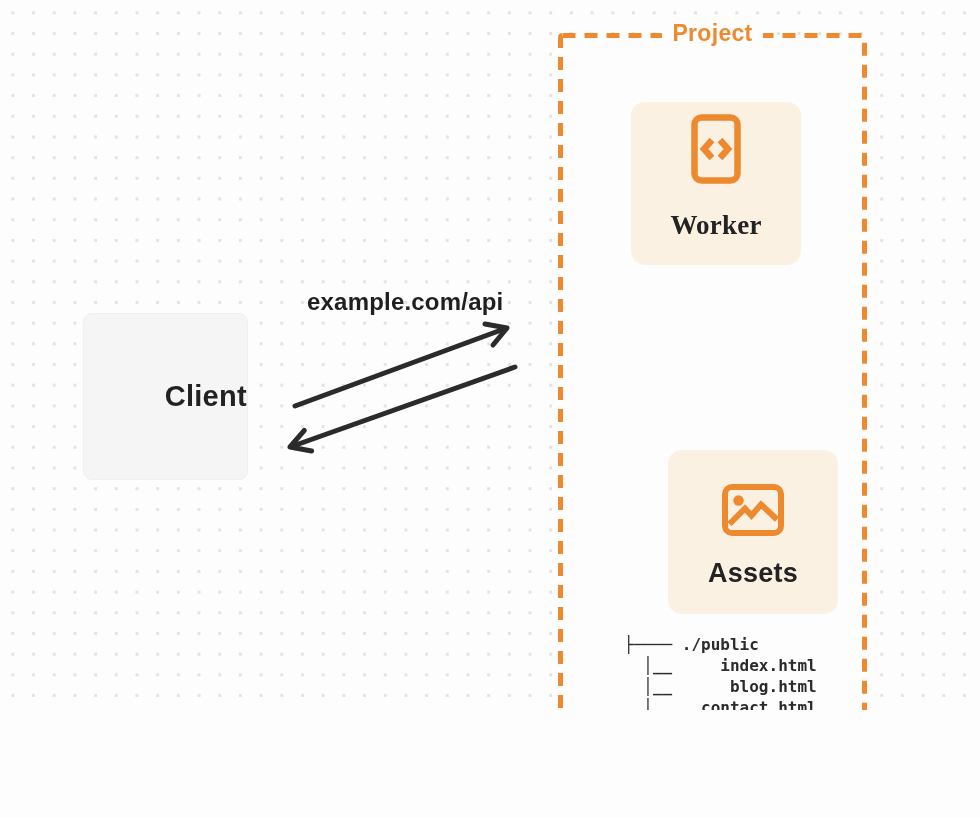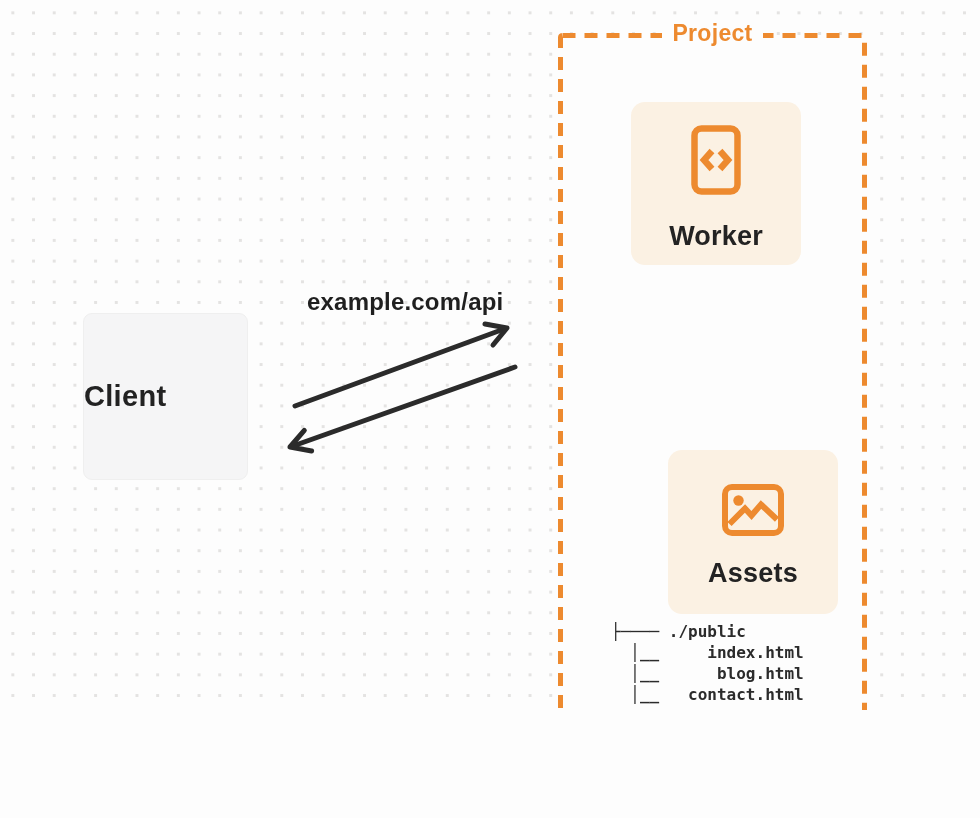--- a/index.html
+++ b/index.html
@@ -18,40 +18,40 @@
   .project-label-row { position:absolute; left:560px; top:20px; width:305px; text-align:center; }
   .project-label {
     display:inline-block; background:#fdfdfd; padding:0 10px;
     font-size:23px; font-weight:700; color:#ED8A2F; letter-spacing:0.3px;
   }
 
   .card {
     position:absolute; width:170px; background:#FBF1E3; border-radius:14px;
     display:flex; flex-direction:column; align-items:center; box-sizing:border-box;
   }
-  .worker-card { left:631px; top:102px; height:163px; padding-top:23px; }
+  .worker-card { left:631px; top:102px; height:163px; padding-top:12px;font-family:Liberation Serif, serif; }
   .assets-card { left:668px; top:450px; height:164px; padding-top:34px; }
   .card-label { font-weight:700; font-size:27px; color:#232323; letter-spacing:0.2px; }
   .worker-card .card-label { margin-top:26px; }
   .assets-card .card-label { margin-top:22px; }
 
   .client-node {
     position:absolute; left:83px; top:313px; width:165px; height:167px;
     background:#F5F5F6; border:1px solid #efefef; border-radius:9px; box-sizing:border-box;
-    display:flex; align-items:center; justify-content:flex-start;
+    display:flex; align-items:center; justify-content:flex-end;
   }
   .client-label { font-size:29px; font-weight:700; color:#222222; letter-spacing:0.3px; }
 
   .request-label {
     position:absolute; left:307px; top:288px;
     font-size:24px; font-weight:700; color:#1f1f1f; letter-spacing:0.2px;
   }
 
   .file-tree {
-    position:absolute; left:607px; top:617px; margin:4px;
+    position:absolute; left:607px; top:617px; margin:17px;
     font-family:"DejaVu Sans Mono","Liberation Mono",monospace;
     font-size:16px; line-height:21px; font-weight:700; color:#2b2b2b;
     white-space:pre;
   }
 </style>
 </head>
 <body>
 
 <div class="canvas">
 

